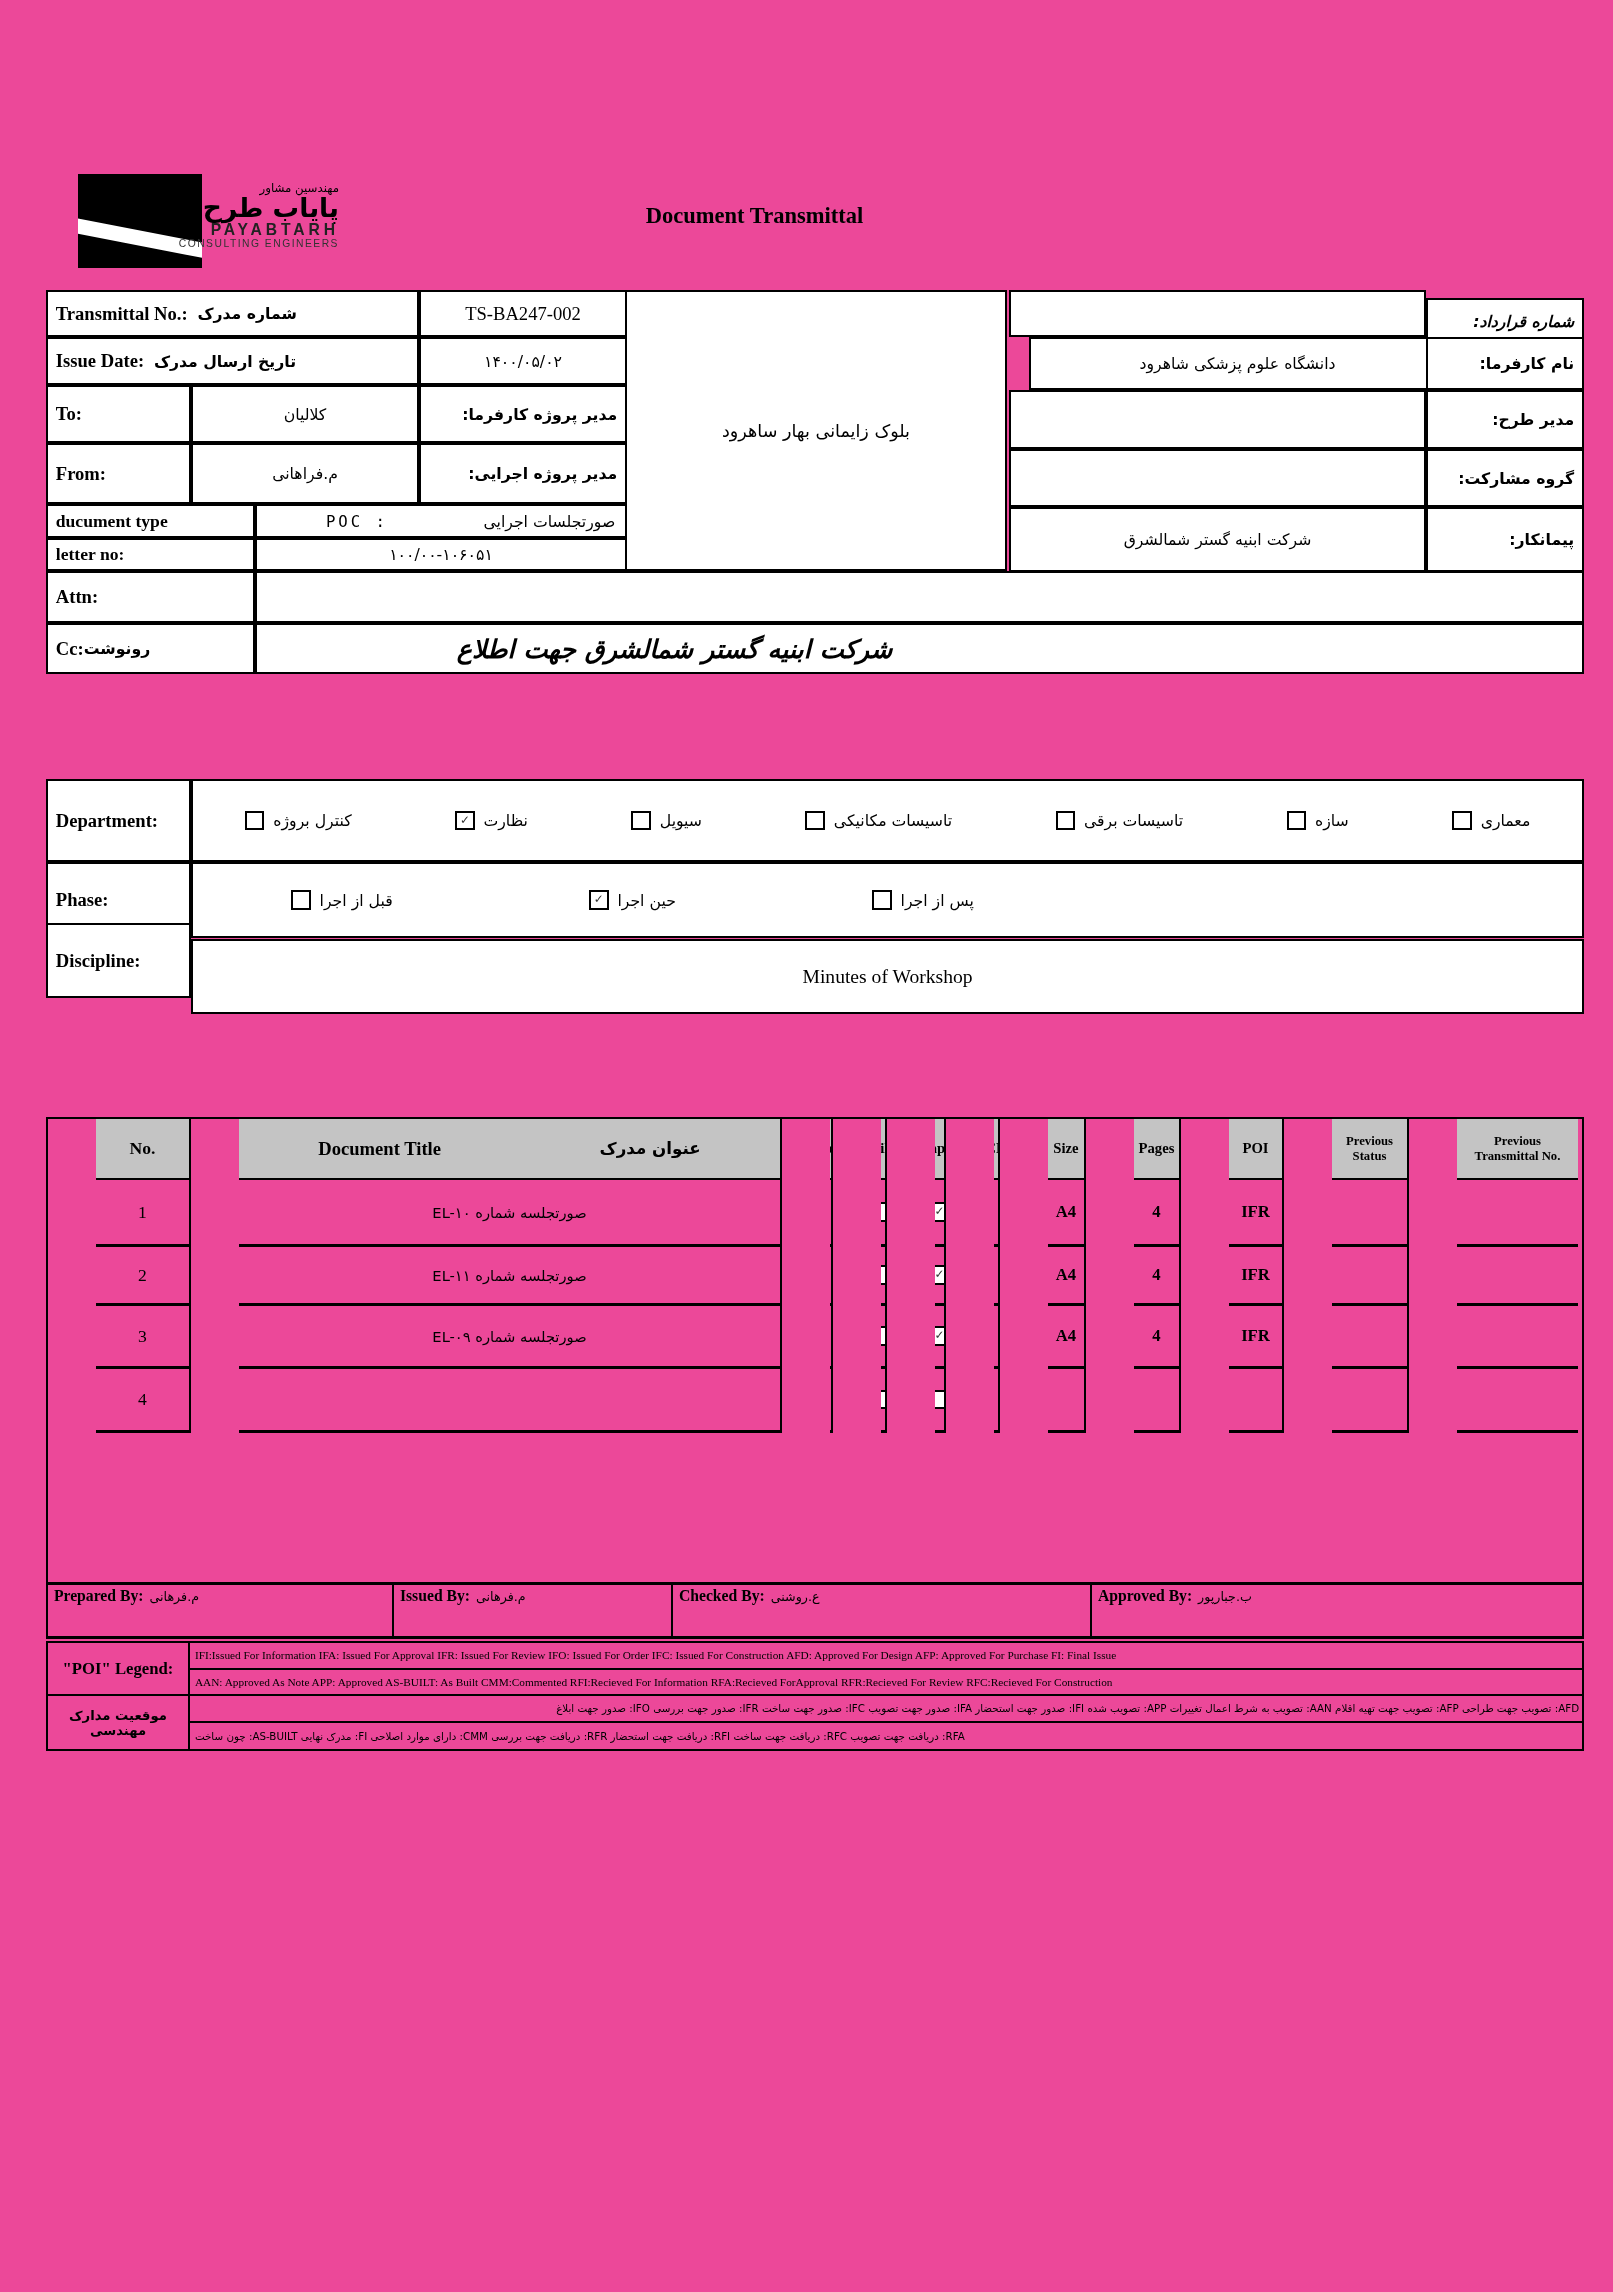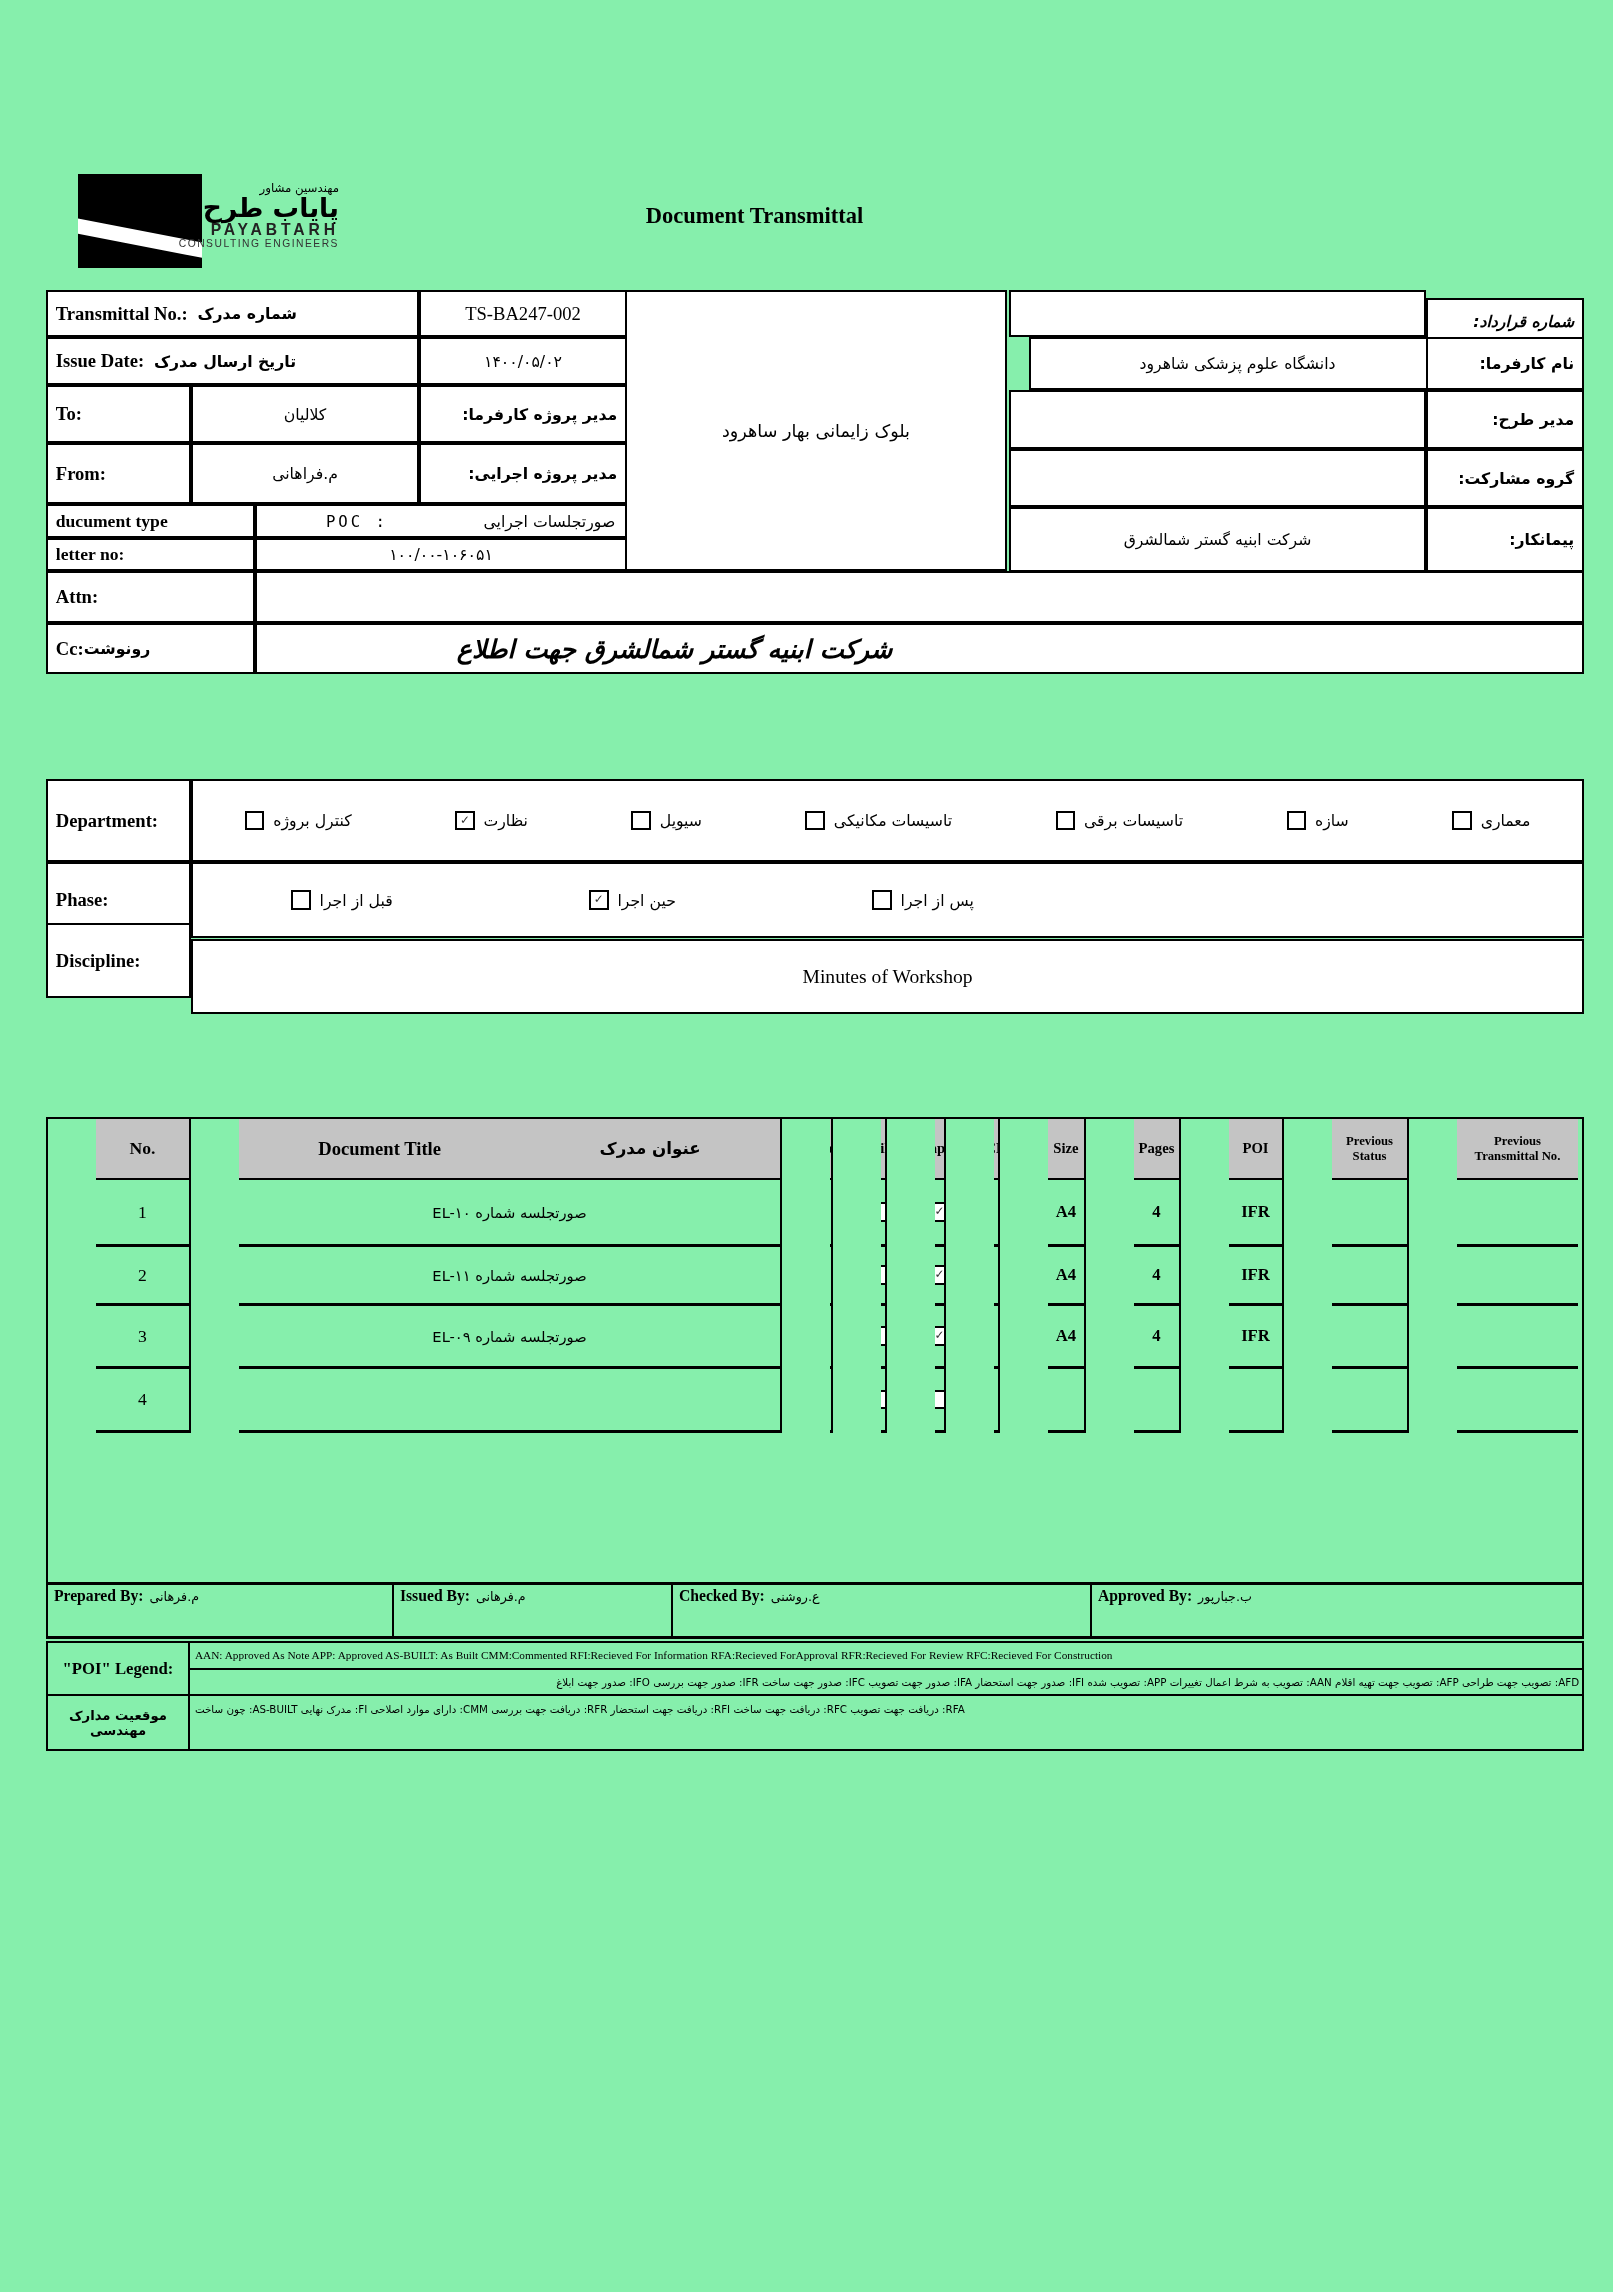--- a/index.html
+++ b/index.html
@@ -1,16 +1,16 @@
 <!DOCTYPE html>
 <html><head>
 <meta charset="utf-8">
 <style>
   html,body{margin:0;padding:0;background:#e8e8e8;}
-  #page{position:relative;width:1613px;height:2293px;background:#86efac;overflow:hidden;
+  #page{position:relative;width:1613px;height:2293px;background:#ec4899;overflow:hidden;
         font-family:"Liberation Serif","DejaVu Serif",serif;color:#000;}
   .abs{position:absolute;box-sizing:border-box;}
   .cell{position:absolute;box-sizing:border-box;border:2px solid #000;display:flex;align-items:center;overflow:hidden;background:#fff;}
   .c-center{justify-content:center;}
   .c-right{justify-content:flex-end;}
   .en-b{font-family:"Liberation Serif","DejaVu Serif",serif;font-weight:700;font-size:18.6px;white-space:nowrap;}
   .en{font-family:"Liberation Serif","DejaVu Serif",serif;font-size:18.6px;}
   .fa{font-family:"DejaVu Sans",sans-serif;font-size:15.7px;direction:rtl;unicode-bidi:isolate;}
   .fa-b{font-family:"DejaVu Sans",sans-serif;font-weight:700;font-size:15.7px;direction:rtl;unicode-bidi:isolate;}
   .num{font-family:"DejaVu Sans",sans-serif;font-size:15.7px;direction:ltr;unicode-bidi:isolate;}
@@ -335,20 +335,21 @@
       <span class="sig-name">ع.روشنی</span>
     </div>
     <div class="sig-cell last">
       <span class="sig-label">Approved By:</span>
       <span class="sig-name">ب.جبارپور</span>
     </div>
   </div>
 
   <div id="legend">
     <div class="lg lg-label bb-thick" style="grid-row:1/3;">"POI" Legend:</div>
+    <div class="lg lg-en bb-thin">IFI:Issued For Information  IFA: Issued For Approval  IFR: Issued For Review  IFO: Issued For Order  IFC: Issued For Construction AFD: Approved For Design AFP: Approved For Purchase  FI: Final Issue</div>
     <div class="lg lg-en bb-thick">AAN: Approved As Note  APP: Approved  AS-BUILT: As Built CMM:Commented  RFI:Recieved For Information   RFA:Recieved ForApproval   RFR:Recieved For Review RFC:Recieved For Construction</div>
     <div class="lg lg-label lg-label-fa" style="grid-row:3/5;">موقعیت مدارک مهندسی</div>
     <div class="lg lg-fa bb-thin" style="justify-content:flex-start;padding-right:4.9px;">AFD: تصویب جهت طراحی    AFP: تصویب جهت تهیه اقلام   AAN: تصویب به شرط اعمال تغییرات    APP: تصویب شده      IFI: صدور جهت استحضار    IFA: صدور جهت تصویب  IFC: صدور جهت ساخت  IFR: صدور جهت بررسی  IFO: صدور جهت ابلاغ</div>
     <div class="lg lg-fa" style="justify-content:flex-end;padding-left:4.9px;">RFA: دریافت جهت تصویب  RFC: دریافت جهت ساخت  RFI: دریافت جهت استحضار  RFR: دریافت جهت بررسی  CMM: دارای موارد اصلاحی  FI: مدرک نهایی  AS-BUILT: چون ساخت</div>
   </div>
 
 </div>
 
 
 </body></html>

